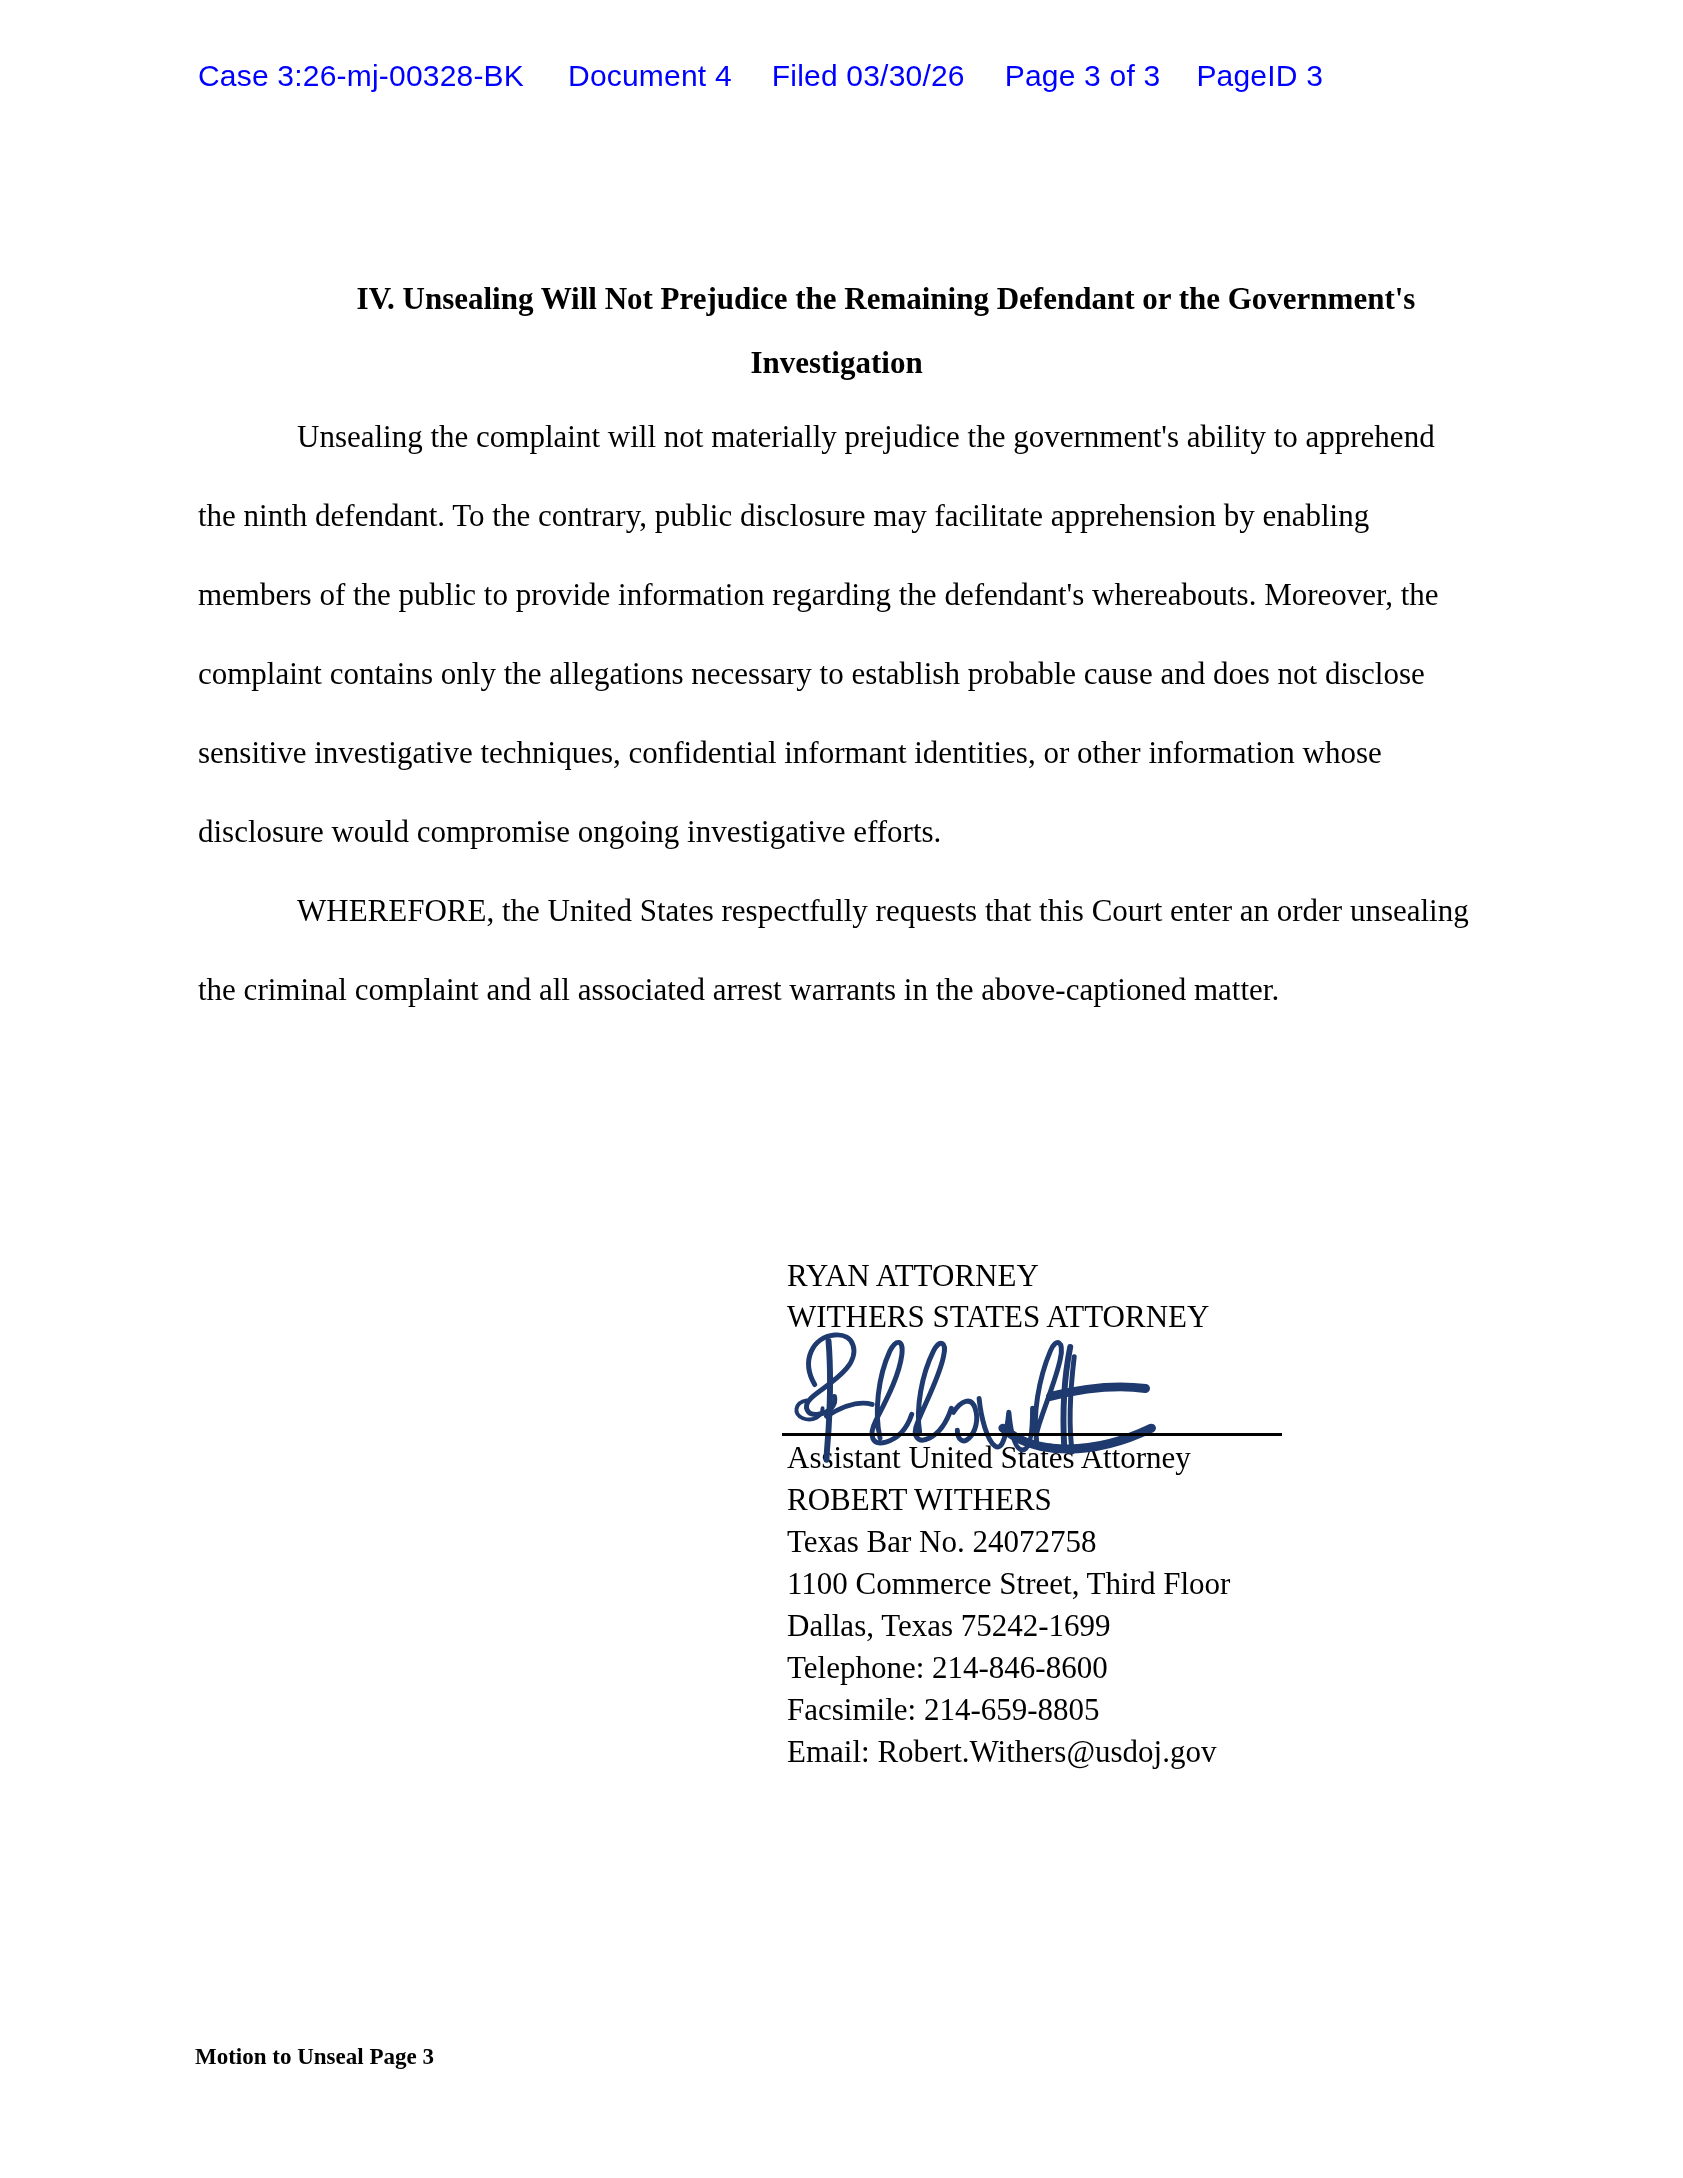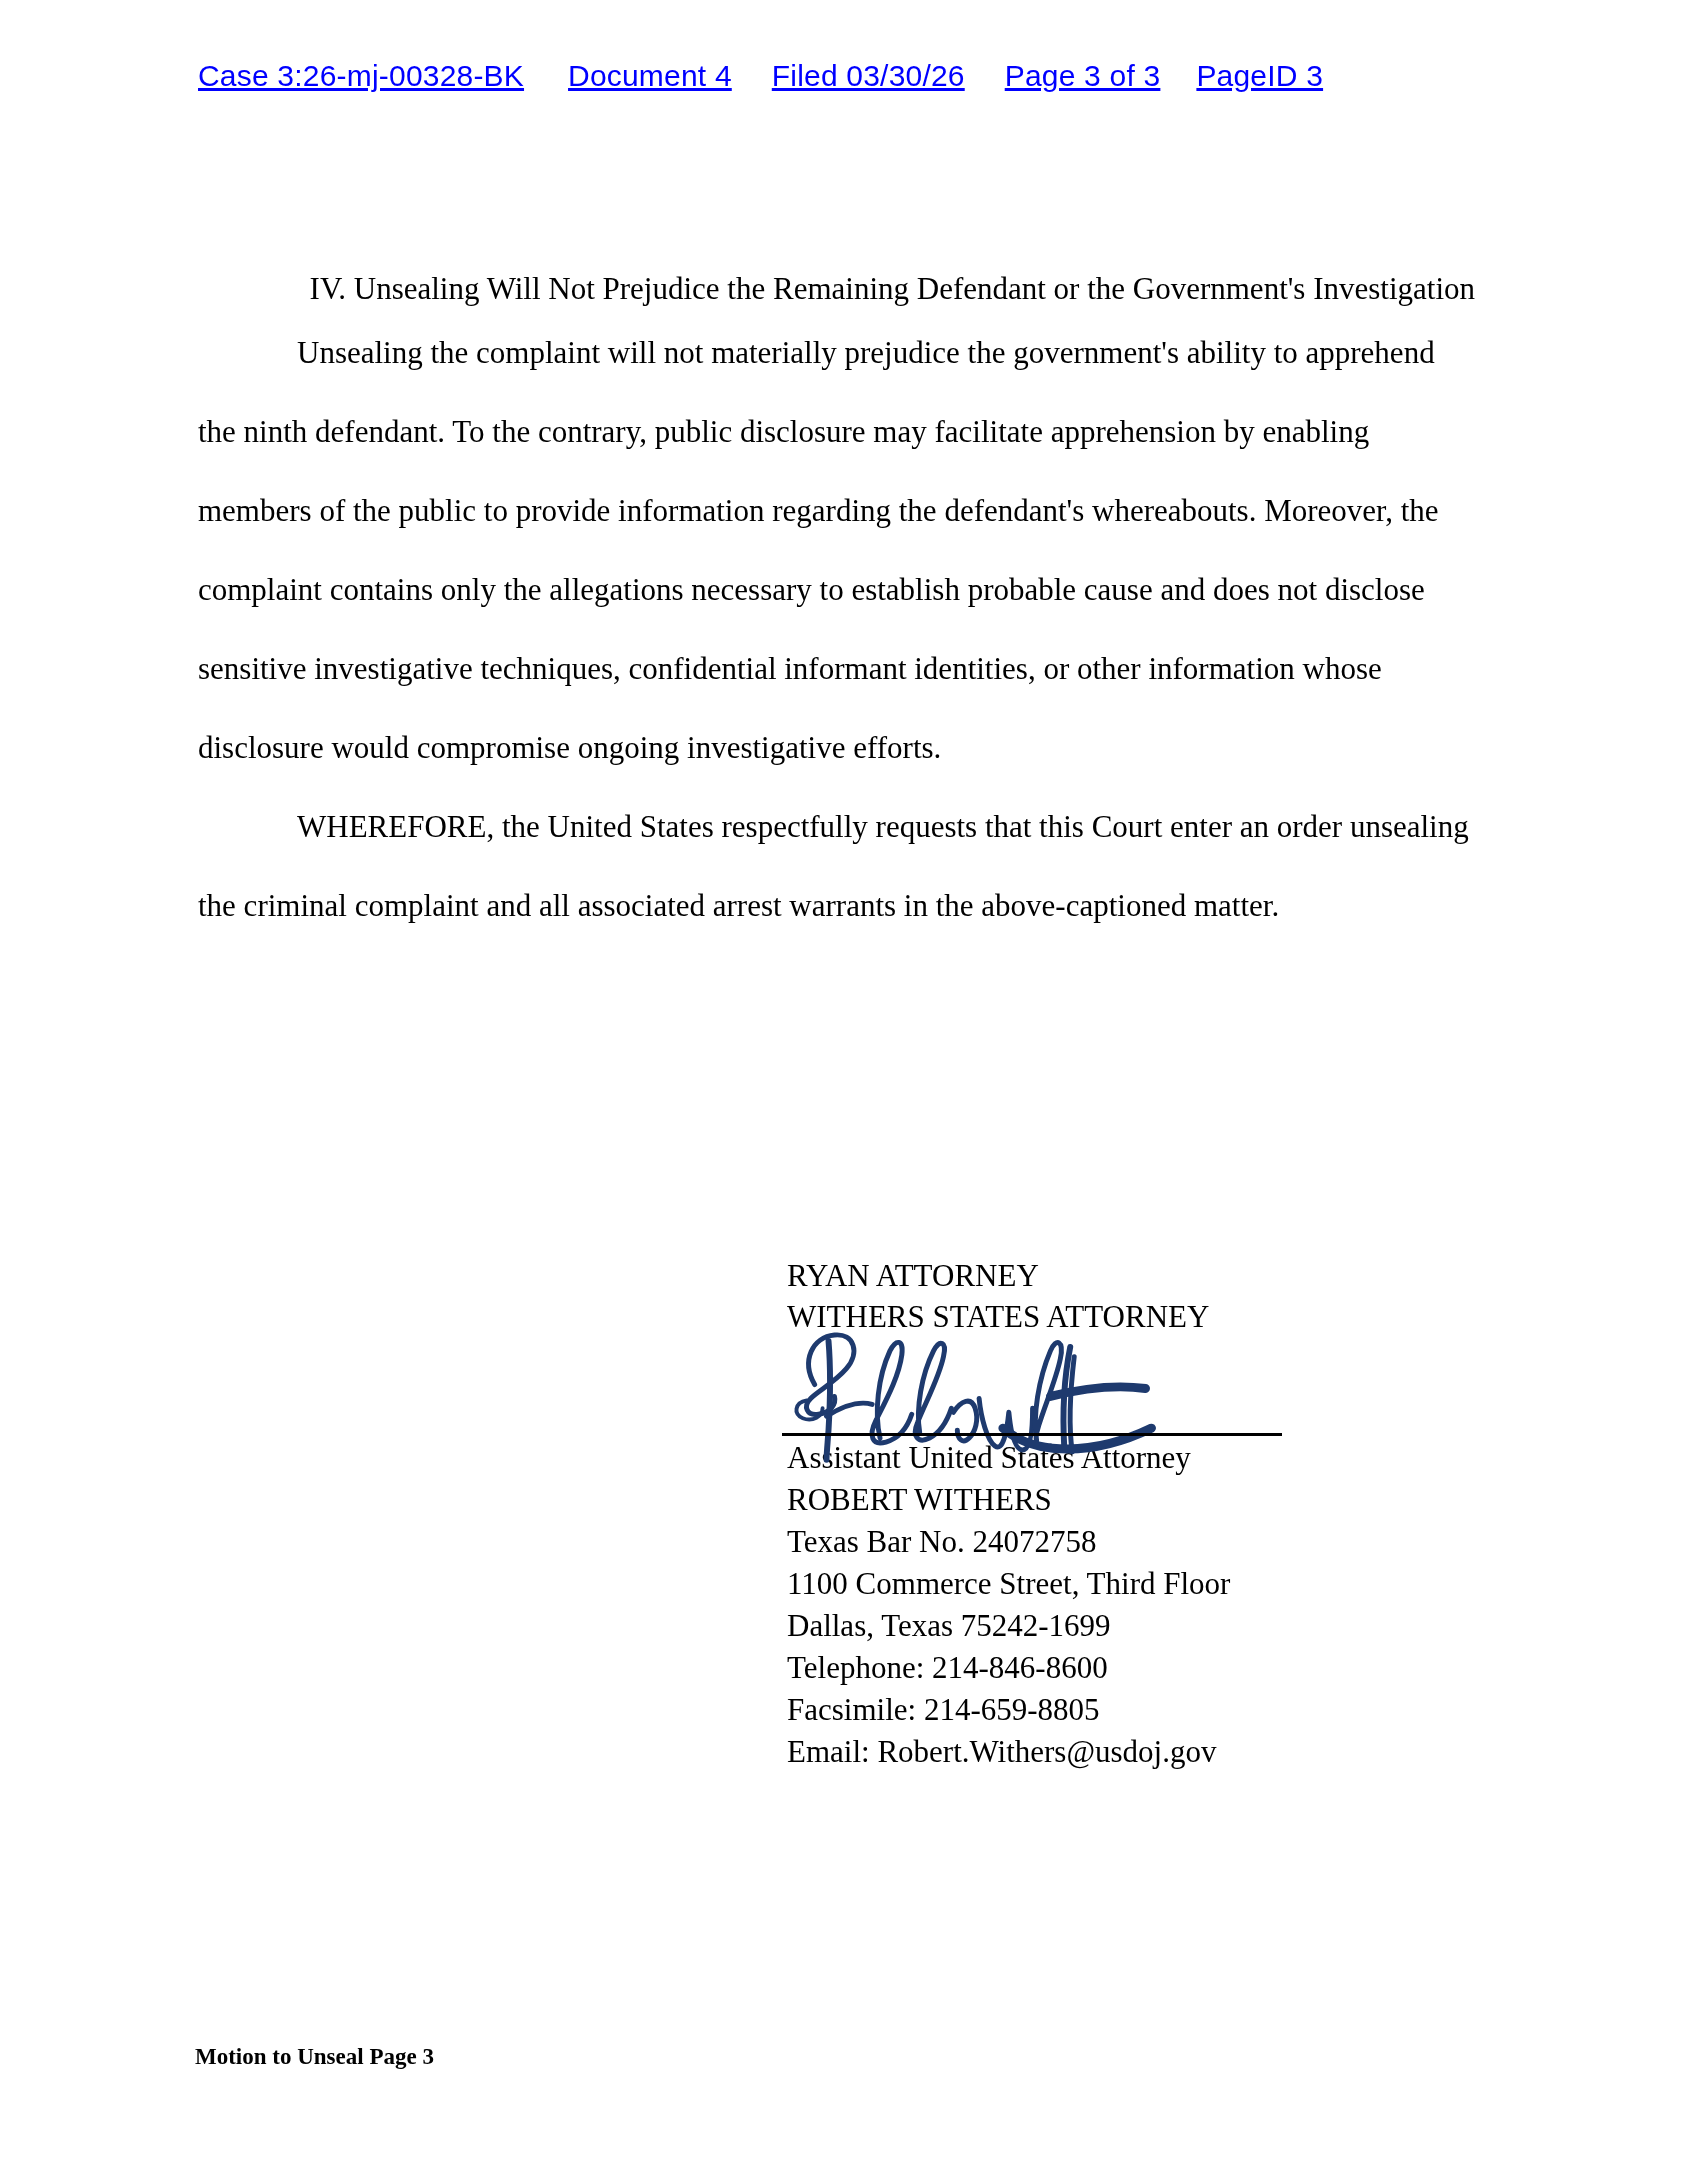--- a/index.html
+++ b/index.html
@@ -27,42 +27,41 @@
     width: 1287px;
     color: #0000ff;
     font-family: "Liberation Sans", "DejaVu Sans", sans-serif;
     font-size: 30px;
     line-height: 34px;
     letter-spacing: 0.2px;
     white-space: nowrap;
     display: flex;
     flex-direction: row;
     align-items: baseline;
-    text-decoration: underline;
   }
   .ecf-header > span { display: inline-block; }
   .ecf-gap-lg { width: 44px; }
   .ecf-gap-md { width: 40px; }
   .ecf-gap-sm { width: 36px; }
 
   
   .body-col {
     position: absolute;
     left: 198px;
     top: 267px;
     width: 1277px;
   }
 
   .heading {
     font-size: 31px;
-    font-weight: normal;
-    line-height: 44px;
+    font-weight: bold;
+    line-height: 64px;
     text-indent: 99px;
     margin: 0 0 0 0;
-    text-align: right;
+    text-align: center;
   }
 
   .para {
     font-size: 31px;
     line-height: 79px;
     text-indent: 99px;
     text-align: left;
     margin: 0;
     padding-top: 2px;
   }

